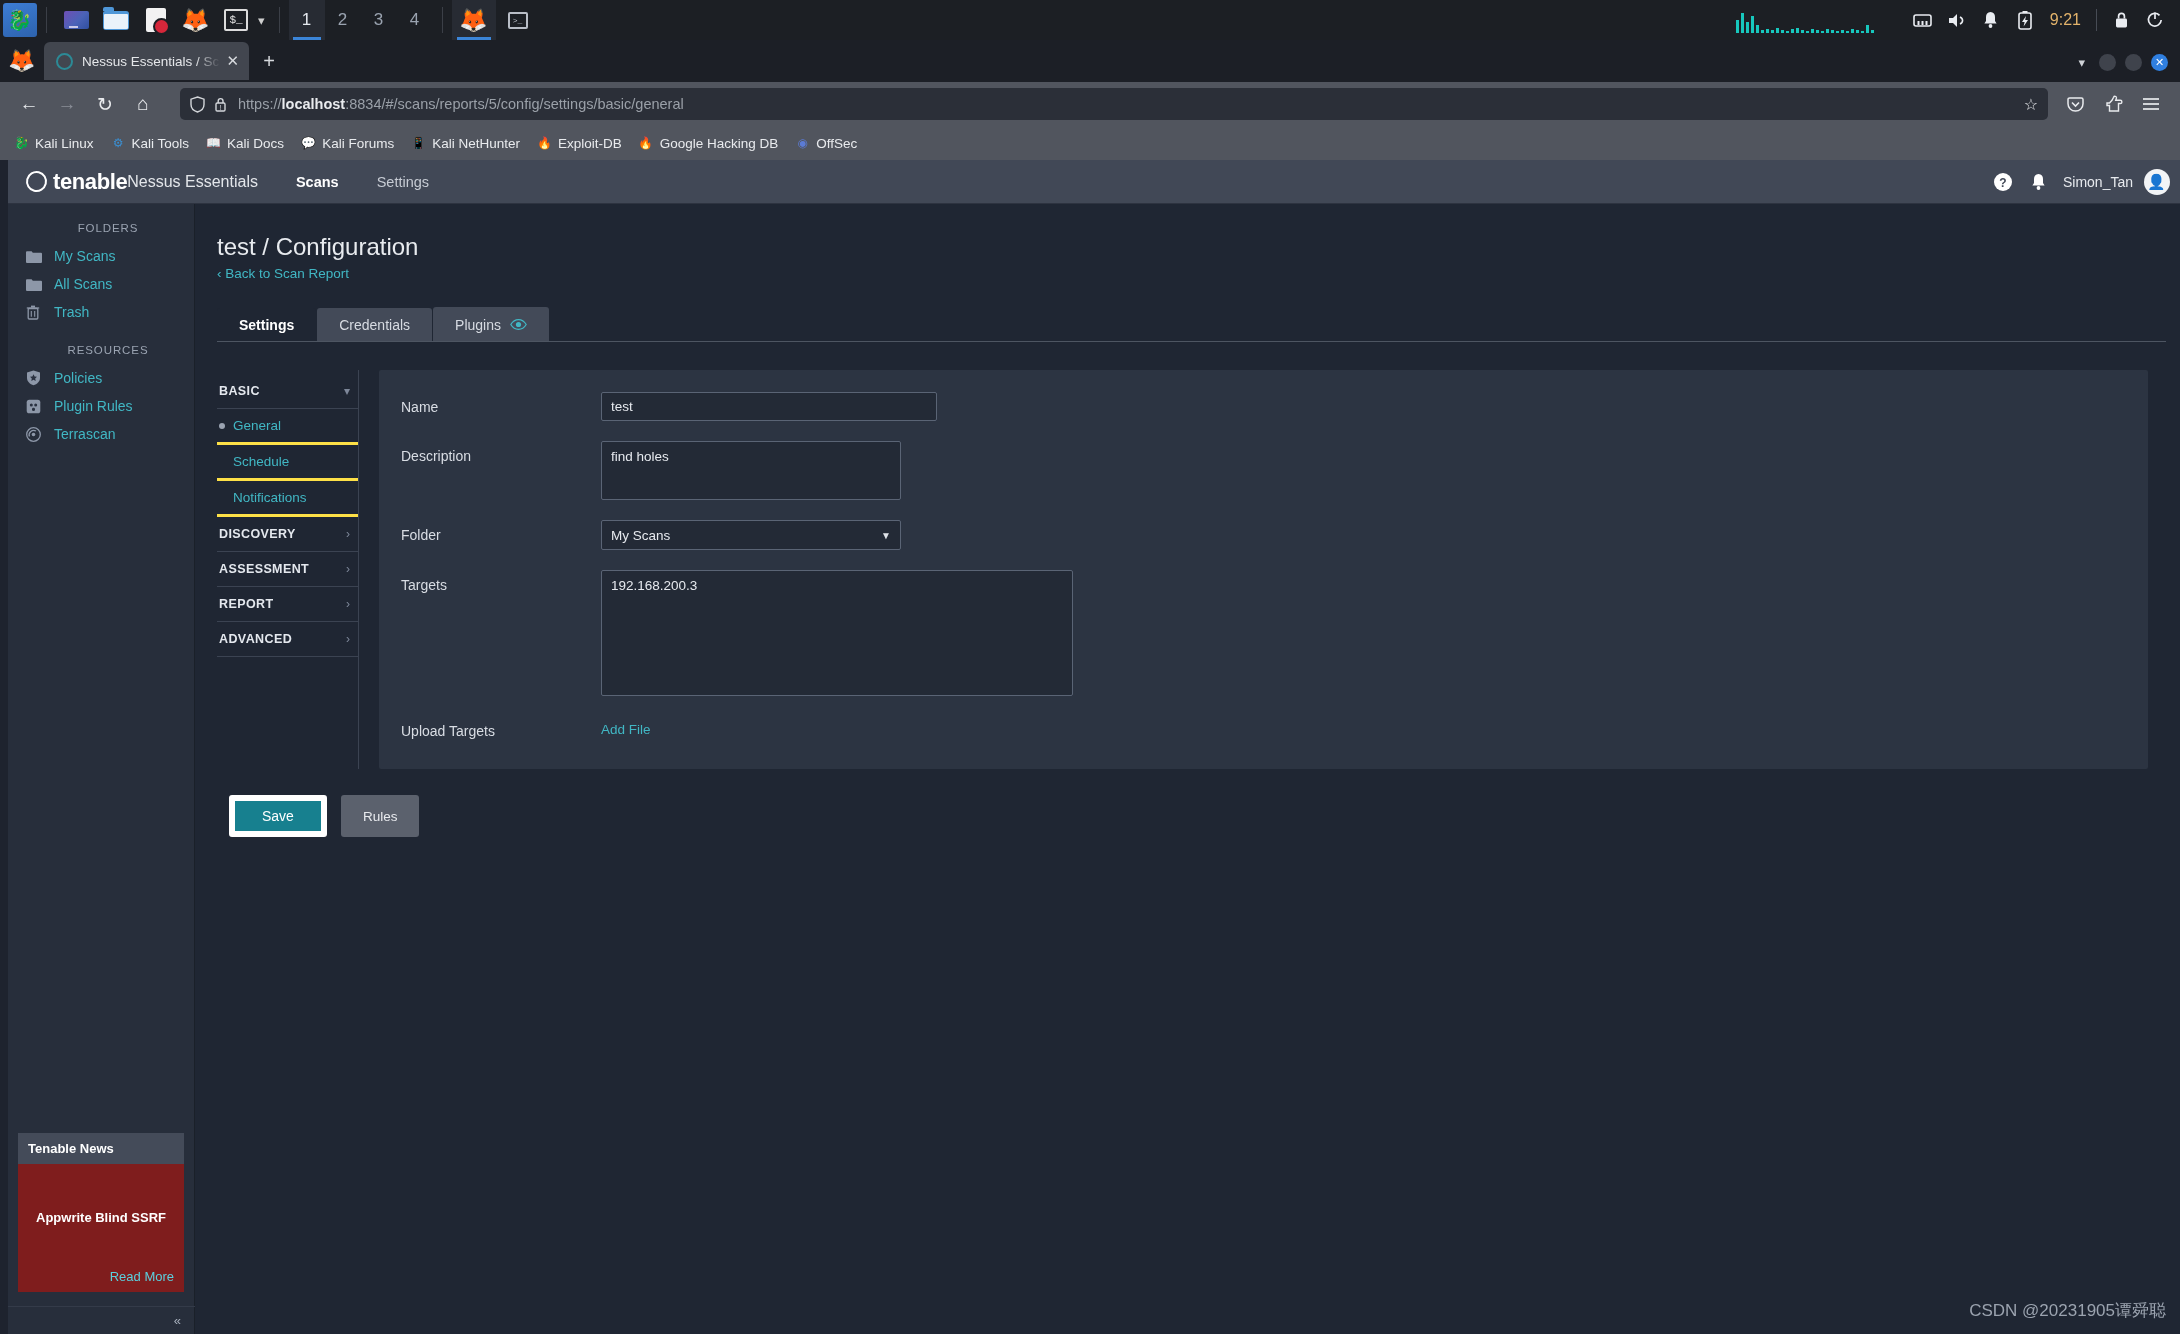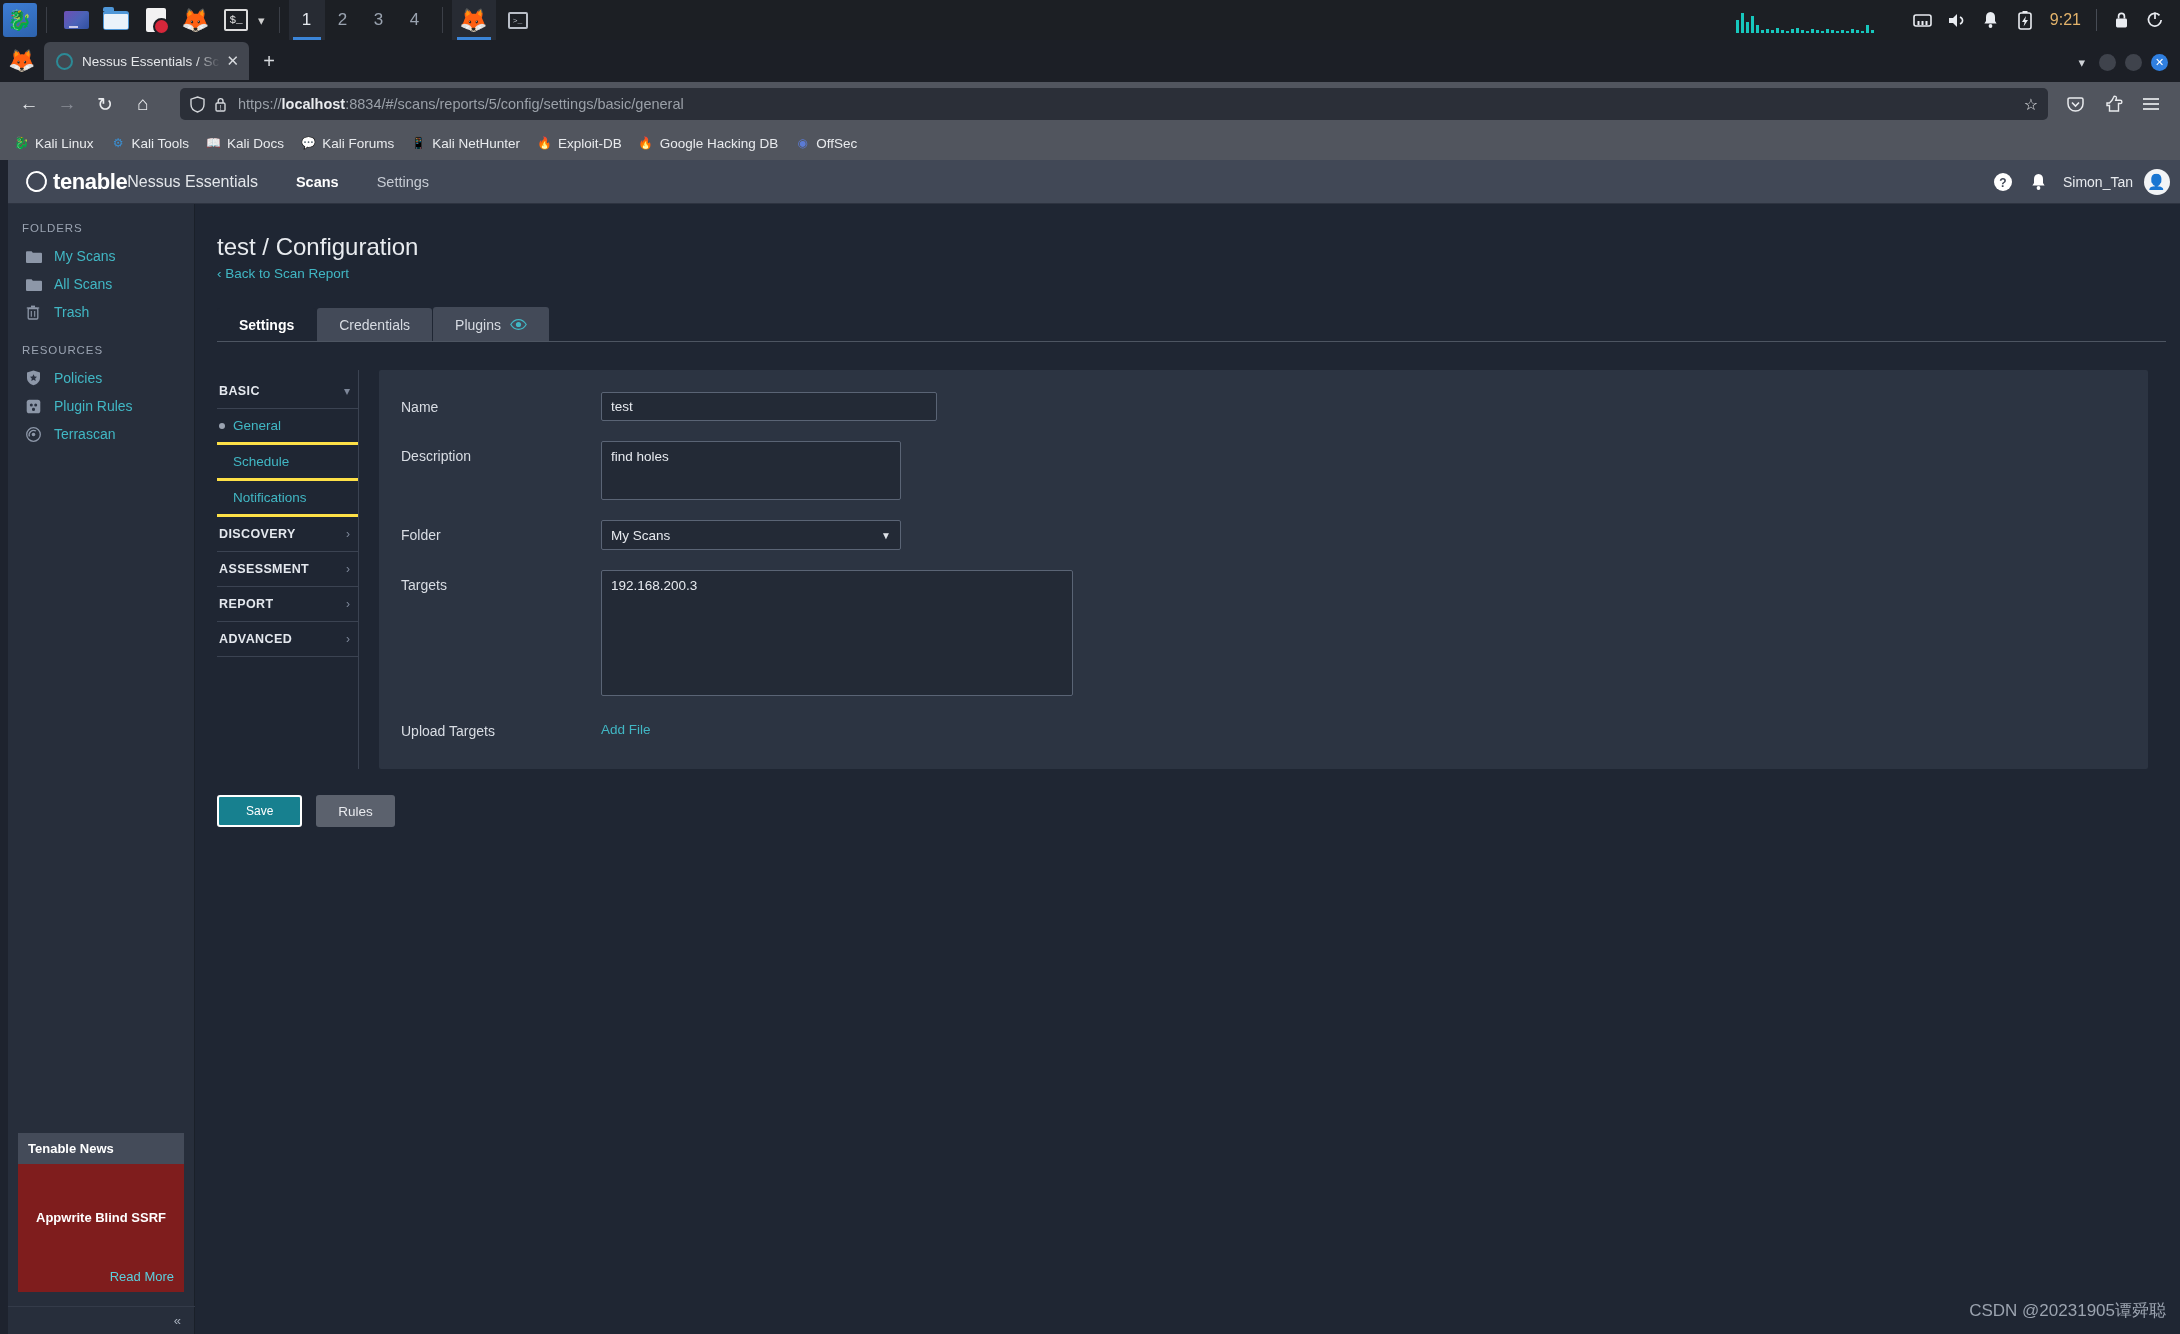--- a/index.html
+++ b/index.html
@@ -126,21 +126,21 @@
   .n-nav-item { color:#c7ccd4; font-size:14.5px; margin-right:38px; }
   .n-nav-item.active { color:#fff; font-weight:700; }
   .n-head-right { margin-left:auto; display:flex; align-items:center; }
   .n-hr-ic { width:36px; height:36px; display:flex; align-items:center; justify-content:center; color:#fff; }
   .n-user { color:#e7eaee; font-size:14px; margin:0 11px 0 6px; }
   .n-avatar { width:26px; height:26px; border-radius:50%; background:#f2f4f6;
     display:flex; align-items:center; justify-content:center; color:#414856; font-size:15px;}
 
   #n-body { display:flex; height:1130px; }
   #n-sidebar { width:187px; background:#272e3b; position:relative; border-right:1px solid #1a2029; }
-  .sb-section { color:#9aa3b1; font-size:11.5px; letter-spacing:0.9px; padding:18px 0 8px 14px; }
+  .sb-section { color:#9aa3b1; font-size:11.5px; letter-spacing:0.9px; padding:18px 0 8px 14px;text-align:center; }
   .sb-item { display:flex; align-items:center; padding:6px 0 6px 18px; }
   .sb-ic { width:18px; margin-right:10px; display:flex; align-items:center; color:#8d97a8; font-size:14px; }
   .sb-label { color:#41b7c4; font-size:14px; }
 
   #news-card { position:absolute; left:10px; bottom:42px; width:166px; }
   #news-head { background:#444b59; color:#fff; font-size:13px; font-weight:700; padding:8px 10px; }
   #news-body { background:#7f1d1d; height:128px; position:relative; padding:10px; }
   #news-title { color:#fff; font-size:13px; font-weight:700; text-align:center; margin-top:36px; }
   #news-more { position:absolute; right:10px; bottom:8px; color:#5bd0de; font-size:13px; }
   #sb-collapse { position:absolute; bottom:0; left:0; width:187px; height:28px;
@@ -179,22 +179,22 @@
   #in-name { width:336px; height:29px; }
   #in-desc { width:300px; height:59px; resize:none; line-height:1.4; }
   #in-folder {
     width:300px; height:30px; background:#232a36; border:1px solid #5a6475; border-radius:2px;
     color:#e6e9ee; font-size:13.5px; display:flex; align-items:center; padding:0 9px;
   }
   #in-folder .fcaret { margin-left:auto; font-size:10px; color:#dfe3e9; }
   #in-targets { width:472px; height:126px; resize:none; line-height:1.4; }
   #add-file { color:#41b7c4; font-size:13.5px; padding-top:6px; }
   #btn-row { margin-top:26px; display:flex; }
-  #btn-save { background:#17808f; color:#fff; border:2px solid #ffffff; border-radius:3px;
-    font-size:12px; padding:7px 27px; font-family:"Liberation Sans", sans-serif; }
+  #btn-save { background:#17808f; color:#fff; border:6px solid #ffffff; border-radius:3px;
+    font-size:14px; padding:7px 27px; font-family:"Liberation Sans", sans-serif;margin-left:12px; }
   #btn-cancel { background:#5b616d; color:#e8eaee; border:none; border-radius:3px;
     font-size:13.5px; padding:7px 22px; margin-left:14px; font-family:"Liberation Sans", sans-serif; }
 
   #watermark { position:absolute; right:22px; bottom:12px; color:#9ba3af; font-size:17px; }
 </style>
 </head>
 <body>
 
 <div id="os-taskbar">
   <div class="tb-kali">🐉</div>

